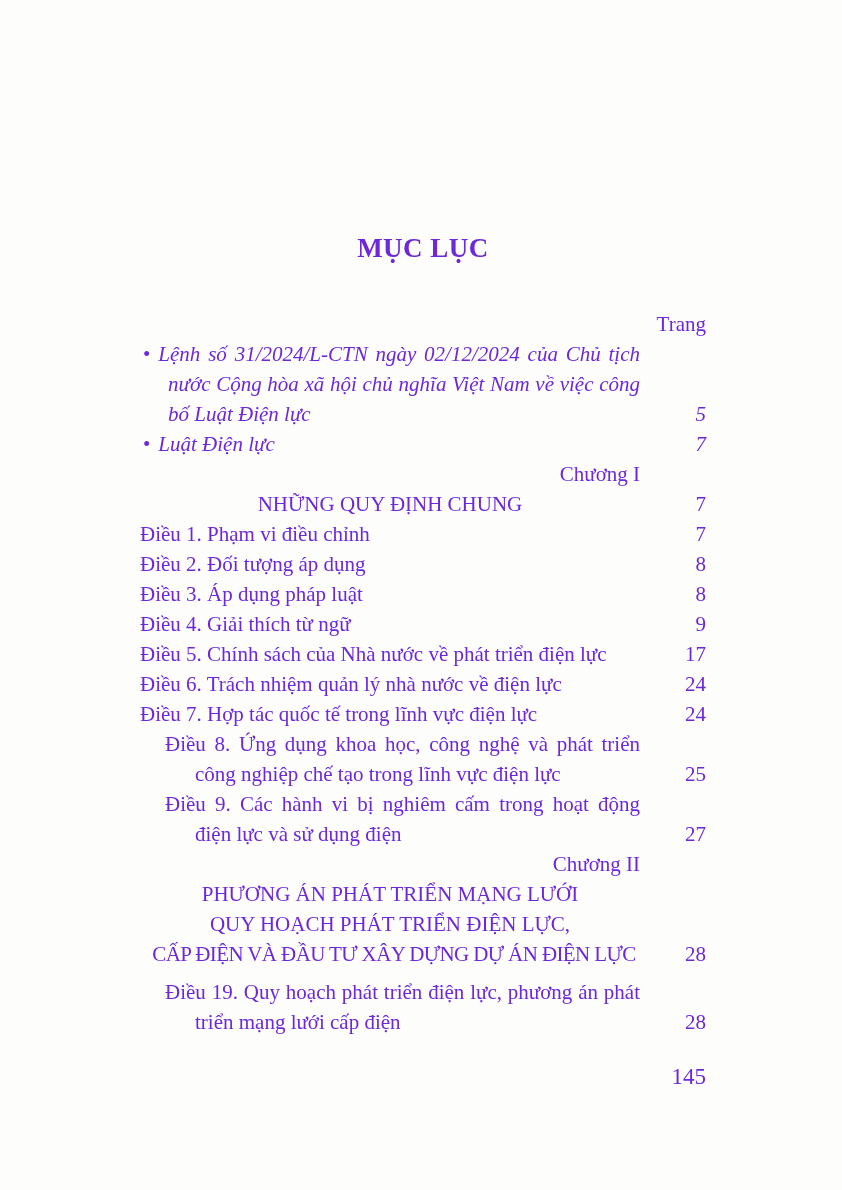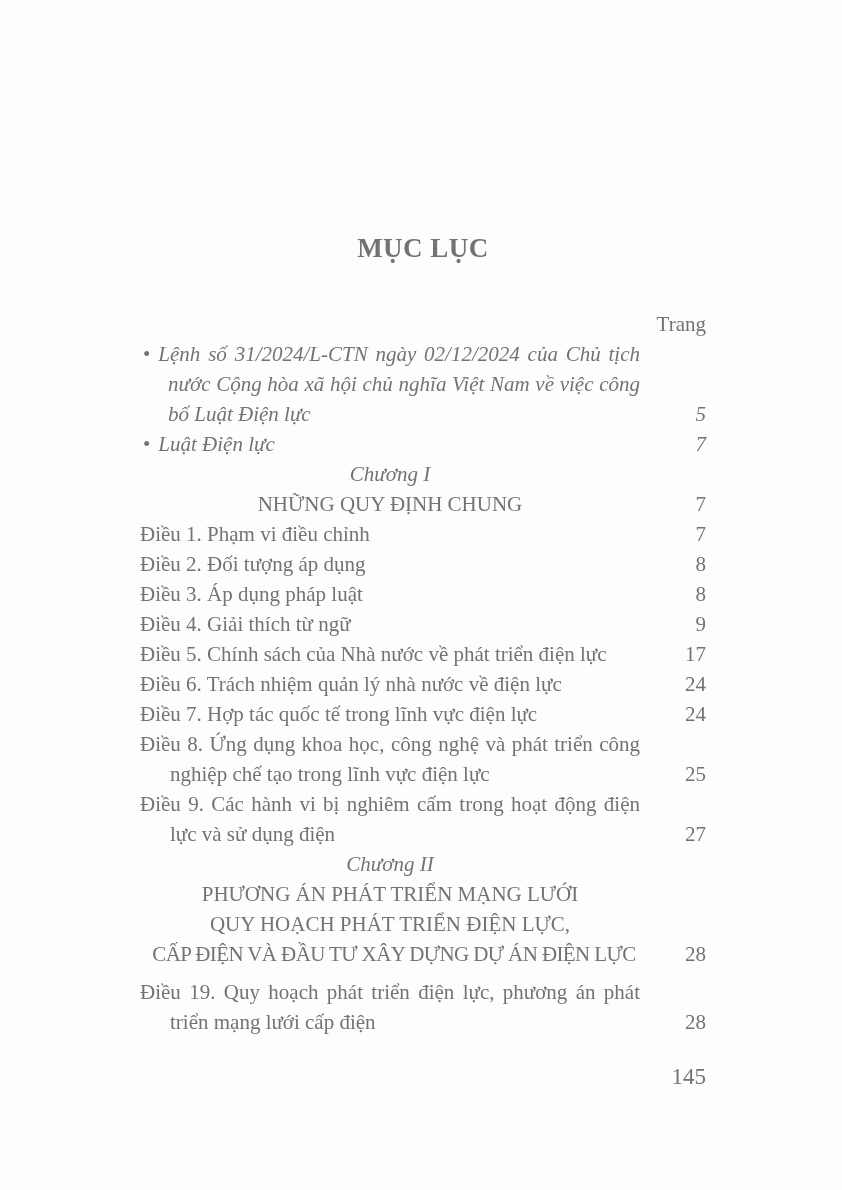--- a/index.html
+++ b/index.html
@@ -6,21 +6,21 @@
     margin: 0;
     padding: 0;
     background: #e8e8e8;
   }
   .page {
     position: relative;
     width: 842px;
     height: 1190px;
     margin: 0 auto;
     background: #fdfdfc;
-    color: #737373;
+    color: #6d28d9;
     font-family: "Liberation Serif", "DejaVu Serif", serif;
     overflow: hidden;
   }
   .content {
     position: absolute;
     left: 140px;
     top: 233px;
     width: 566px;
   }
   .title {
@@ -62,24 +62,24 @@
   .e-bullet .blt {
     font-style: normal;
     margin-right: 8px;
   }
   .e-article .txt {
     padding-left: 30px;
     text-indent: -30px;
   }
   .e-article.wrap .txt {
     text-align: justify;
+    margin-left: 25px;
   }
   .e-chlabel .txt {
-    font-style: italic;
-    text-align: center;
+    text-align: right;
     padding-left: 0;
     text-indent: 0;
   }
   .e-chtitle .txt {
     text-align: center;
     padding-left: 0;
     text-indent: 0;
   }
   .e-chtitle.tight .txt {
     letter-spacing: -0.6px;

